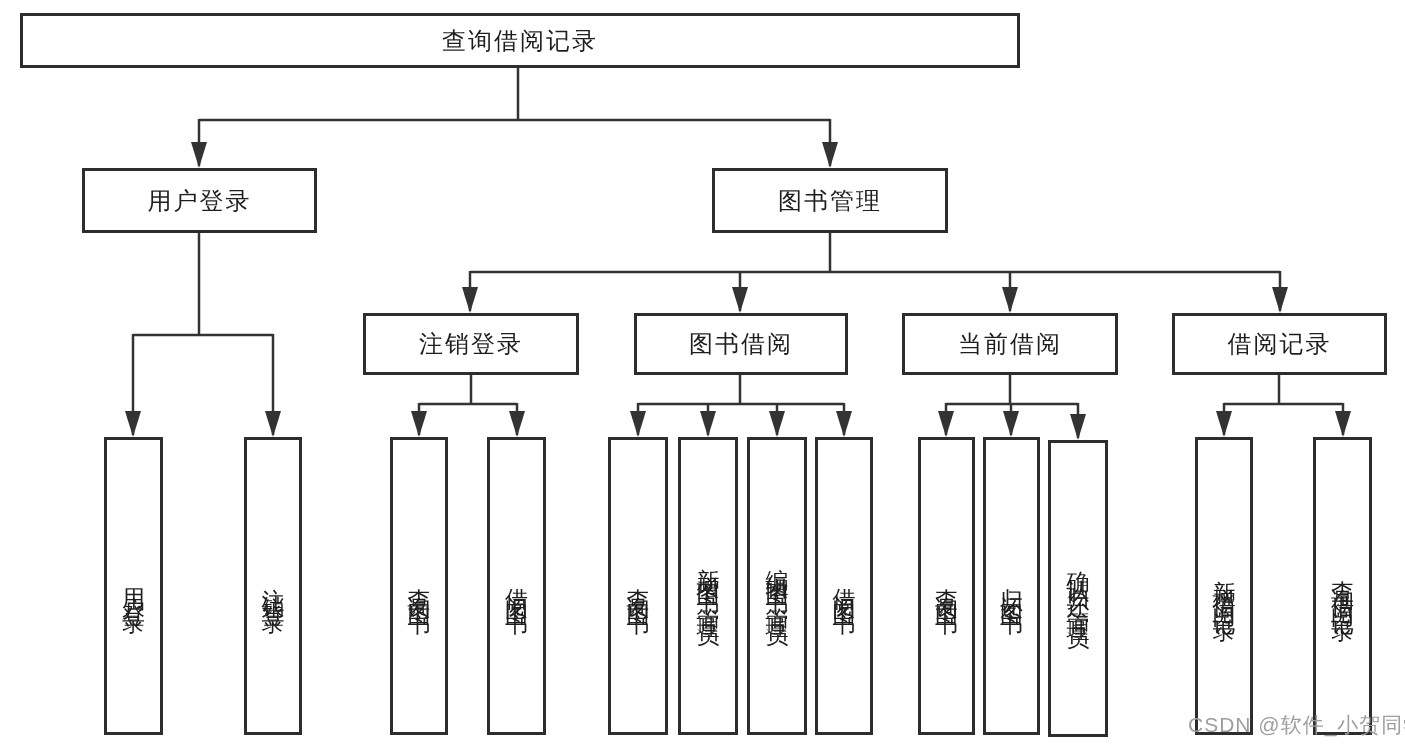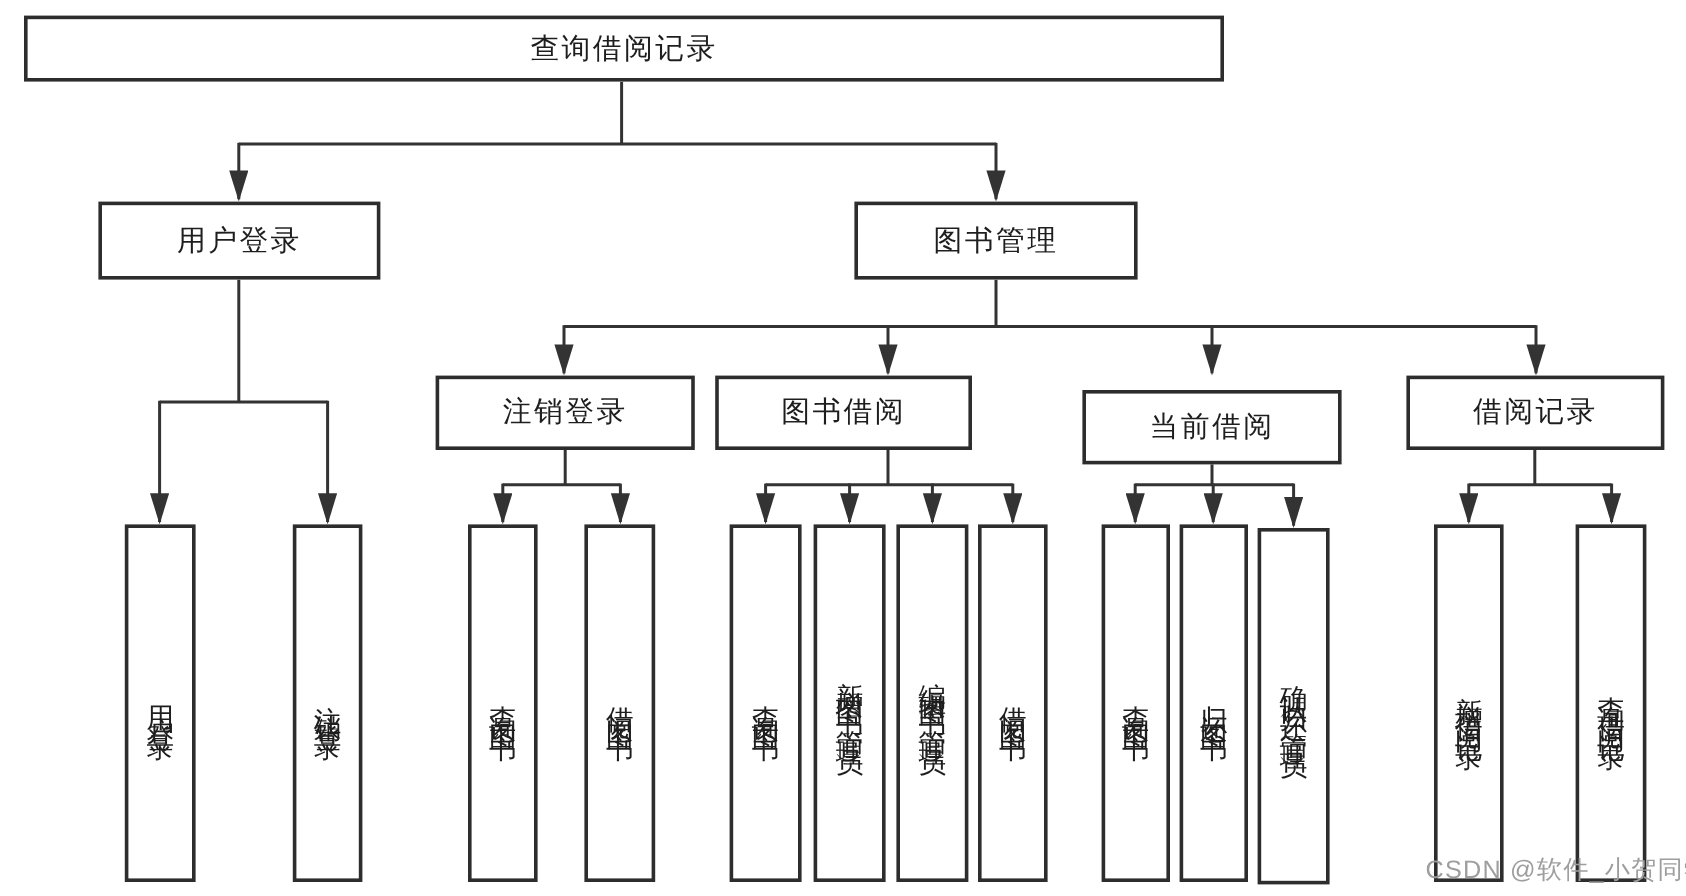--- a/index.html
+++ b/index.html
@@ -76,22 +76,22 @@
     <line x1="1343" y1="403" x2="1343" y2="435" marker-end="url(#arrow)"></line>
   </g>
 </svg>
 
 <div class="box" style="left:20px;top:13px;width:1000px;height:55px;">查询借阅记录</div>
 
 <div class="box" style="left:82px;top:168px;width:235px;height:65px;">用户登录</div>
 <div class="box" style="left:712px;top:168px;width:236px;height:65px;font-family:Liberation Serif, serif;">图书管理</div>
 
 <div class="box" style="left:363px;top:313px;width:216px;height:62px;">注销登录</div>
-<div class="box" style="left:596px;top:313px;width:214px;height:62px;font-family:Liberation Serif, serif;">图书借阅</div>
-<div class="box" style="left:902px;top:313px;width:216px;height:62px;margin-top:12px;">当前借阅</div>
+<div class="box" style="left:634px;top:313px;width:214px;height:62px;font-family:Liberation Serif, serif;">图书借阅</div>
+<div class="box" style="left:902px;top:313px;width:216px;height:62px;">当前借阅</div>
 <div class="box" style="left:1172px;top:313px;width:215px;height:62px;">借阅记录</div>
 
 <div class="box vbox" style="left:104px;top:437px;width:59px;height:298px;">用户登录</div>
 <div class="box vbox" style="left:244px;top:437px;width:58px;height:298px;">注销登录</div>
 
 <div class="box vbox" style="left:390px;top:437px;width:58px;height:298px;">查询图书</div>
 <div class="box vbox" style="left:487px;top:437px;width:59px;height:298px;">借阅图书</div>
 
 <div class="box vbox" style="left:608px;top:437px;width:60px;height:298px;">查询图书</div>
 <div class="box vbox" style="left:678px;top:437px;width:60px;height:298px;">新增图书（管理员）</div>

